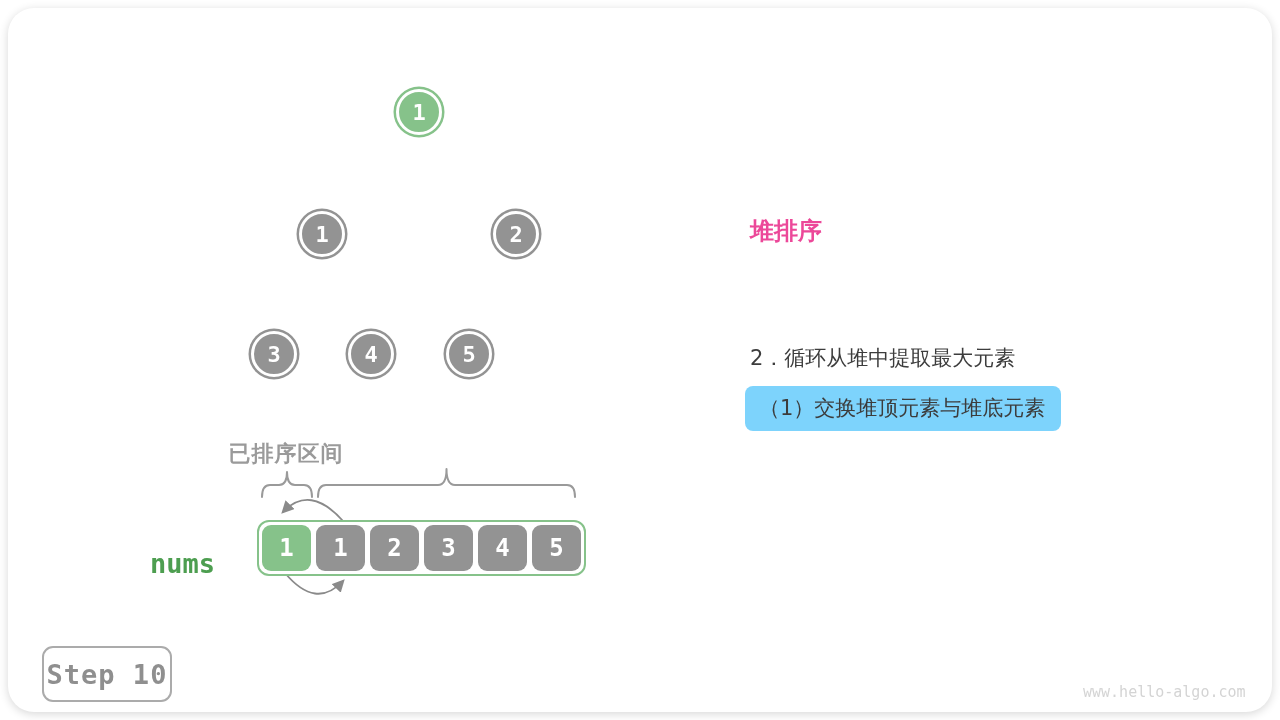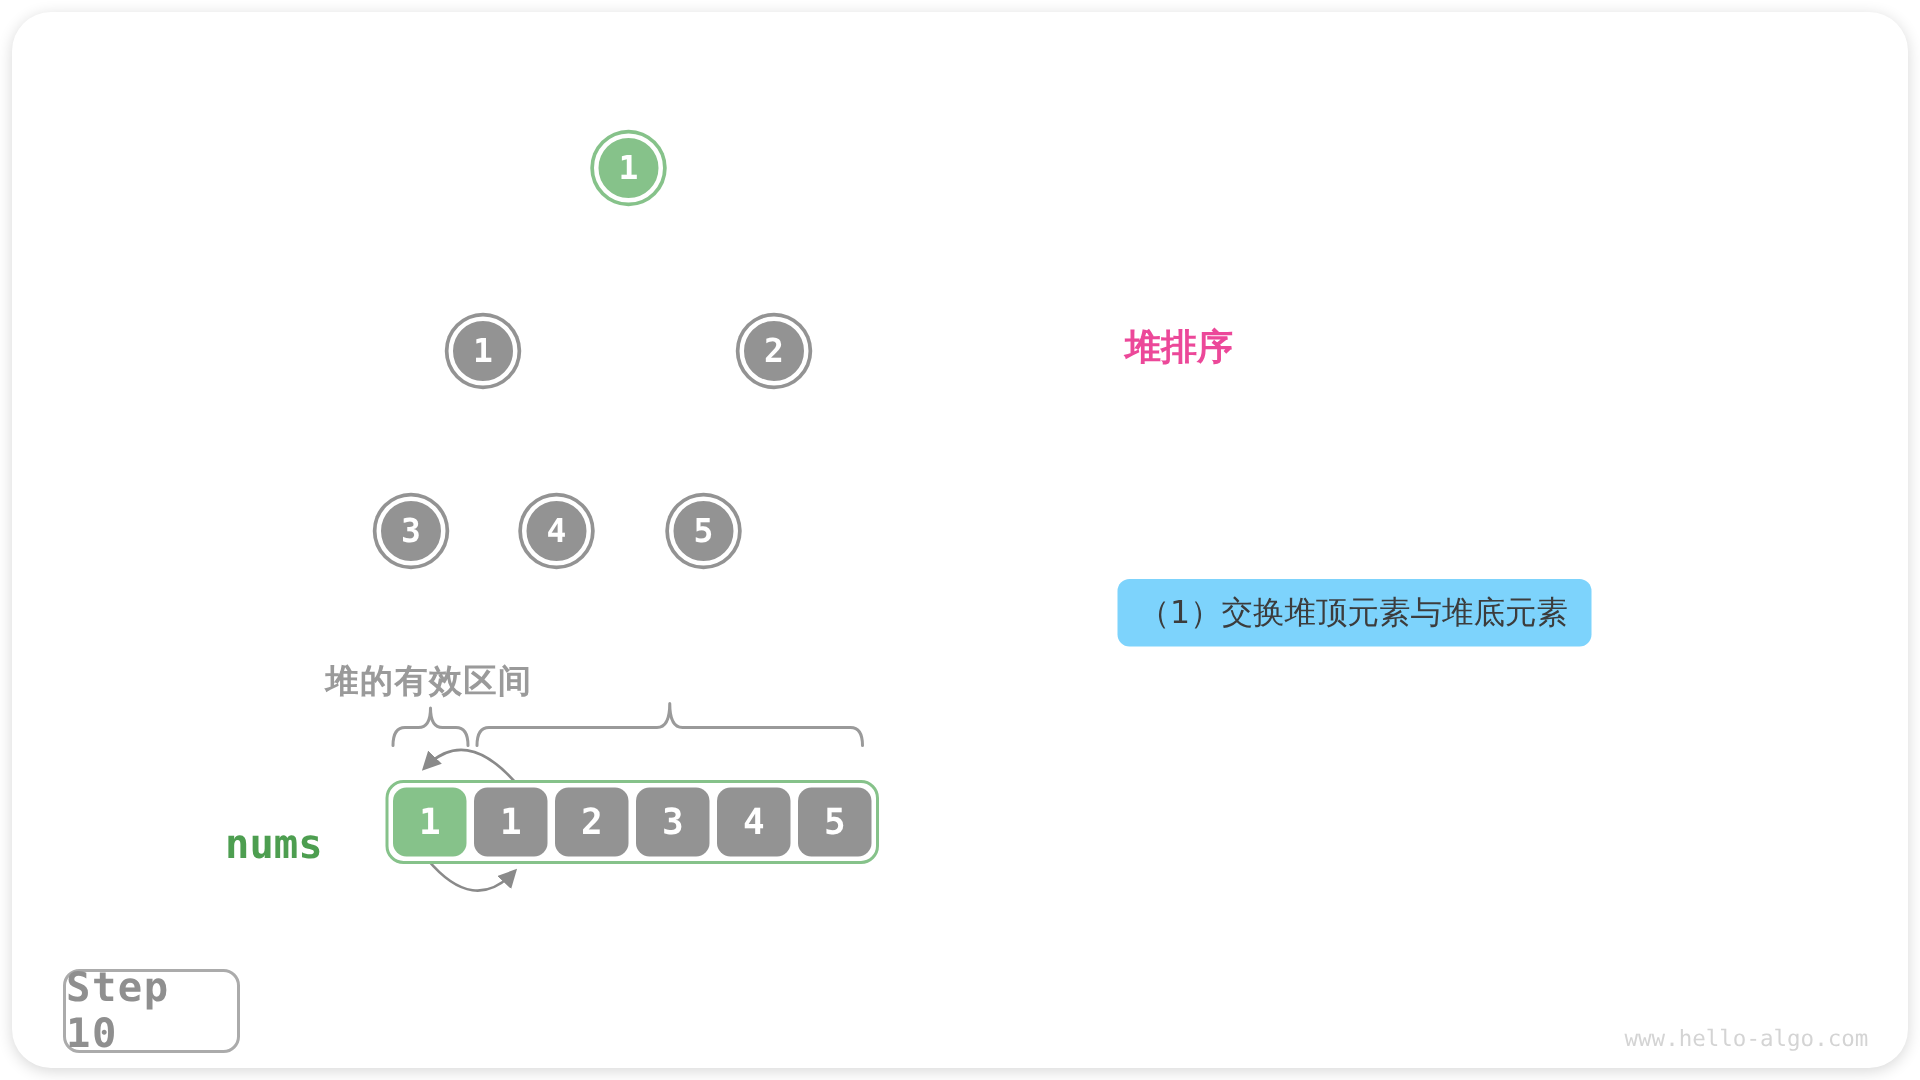--- a/index.html
+++ b/index.html
@@ -49,21 +49,21 @@
   .panel-title { position:absolute; left:742px; top:207px;
                  font-size:24px; font-weight:bold; color:#ec4899; }
   .panel-item  { position:absolute; left:742px; font-size:21px; color:#3C3C3C; }
   .item-1 { top:283px; }
   .item-2 { top:336px; }
   .panel-highlight { position:absolute; left:737px; top:378px;
                      background:#7dd3fc; border-radius:8px; padding:8px 16px 9px 14px;
                      font-size:21px; color:#3C3C3C; }
 
   
-  .step-box { position:absolute; left:34px; top:638px; width:118px; height:56px;
+  .step-box { position:absolute; left:34px; top:638px; width:130px; height:56px;
               border:2px solid #ABABAB; border-radius:11px; background:#ffffff;
               display:flex; align-items:center; justify-content:center;
               font-family:"DejaVu Sans Mono","Liberation Mono",monospace;
               font-weight:bold; font-size:27px; color:#8F8F8F; letter-spacing:1px; }
 
   
   .watermark { position:absolute; left:1075px; top:675px;
                font-family:"DejaVu Sans Mono","Liberation Mono",monospace;
                font-size:15px; color:#D4D4D4; }
 </style>
@@ -72,21 +72,21 @@
 
 <div class="card">
 
   <div class="node green n-root">1</div>
   <div class="node gray n-l1a">1</div>
   <div class="node gray n-l1b">2</div>
   <div class="node gray n-l2a">3</div>
   <div class="node gray n-l2b">4</div>
   <div class="node gray n-l2c">5</div>
 
-  <div class="interval-label lbl-heap">堆的有效区间</div>
+  <div class="interval-label lbl-heap">已排序区间</div>
 
   <svg class="overlay" viewBox="0 0 1280 720">
     <defs>
       <marker id="arrow" viewBox="0 0 10 10" refX="8" refY="5" markerWidth="7" markerHeight="7" orient="auto">
         <path d="M0,0 L10,5 L0,10 z" fill="#8A8A8A"></path>
       </marker>
     </defs>
 
     <path d="M254,489 Q254,477 262,477 L271,477 Q279,477 279,464 Q279,477 287,477 L296,477 Q304,477 304,489" fill="none" stroke="#9A9A9A" stroke-width="2" stroke-linecap="round" stroke-linejoin="round"></path>
 
@@ -100,19 +100,20 @@
   <div class="array-box">
     <div class="cell green">1</div>
     <div class="cell gray">1</div>
     <div class="cell gray">2</div>
     <div class="cell gray">3</div>
     <div class="cell gray">4</div>
     <div class="cell gray">5</div>
   </div>
 
   <h2 class="panel-title">堆排序</h2>
+  <p class="panel-item item-2">2．循环从堆中提取最大元素</p>
   <div class="panel-highlight">（1）交换堆顶元素与堆底元素</div>
 
   <div class="step-box">Step 10</div>
 
   <div class="watermark">www.hello-algo.com</div>
 
 </div>
 
 </body></html>

